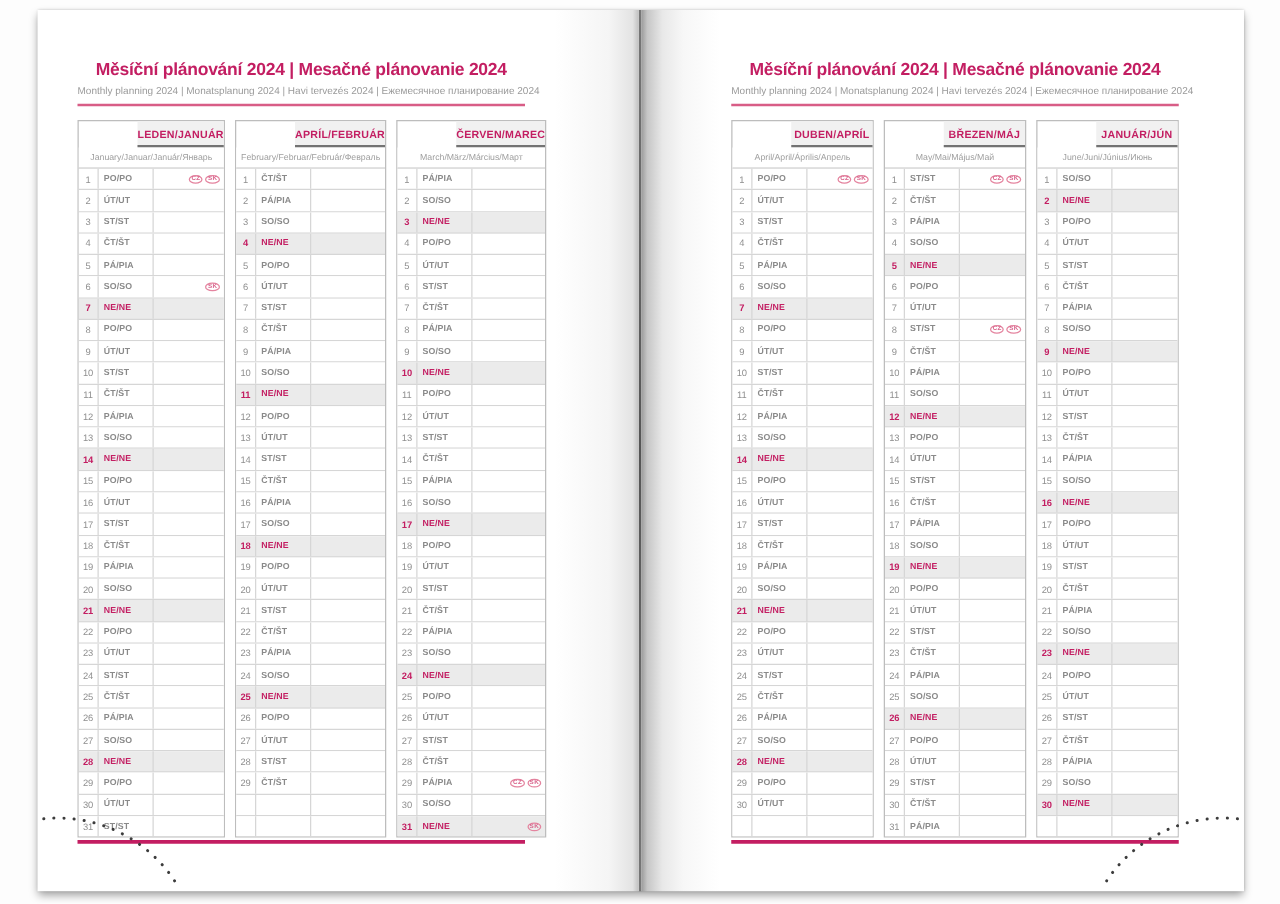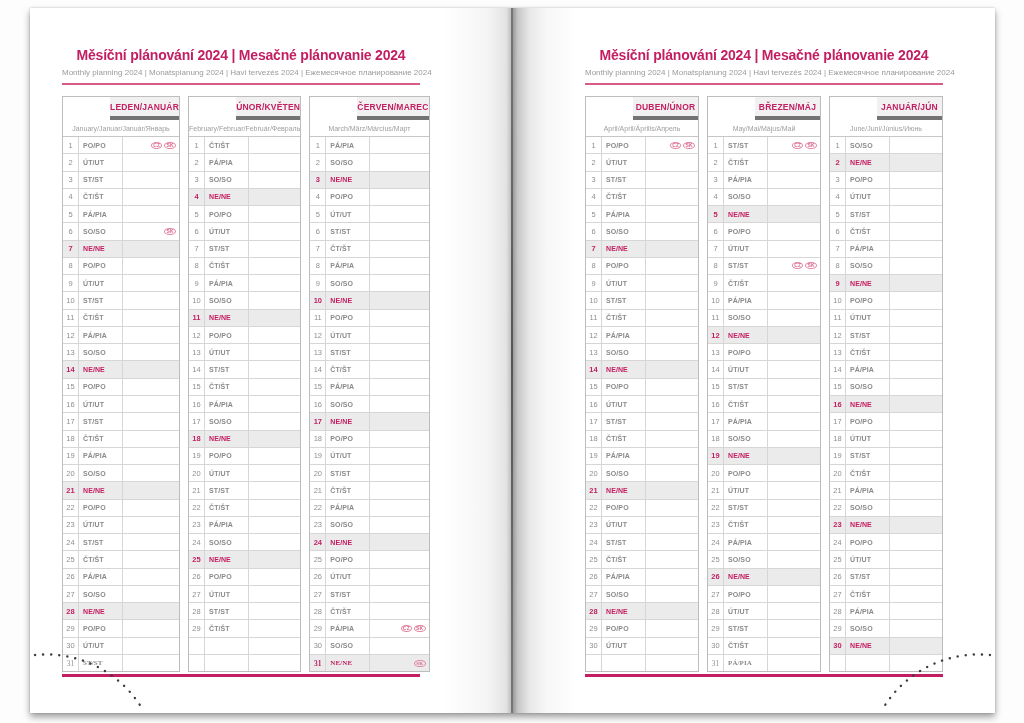--- a/index.html
+++ b/index.html
@@ -31,32 +31,32 @@
     text-align:center;font-size:14px;font-weight:bold;letter-spacing:-0.2px;
     color:#c31e62;line-height:18px;white-space:nowrap;
   }
   .subtitle{
     text-align:left;font-size:8px;color:#9a9a9a;margin-top:4px;white-space:nowrap;
   }
   .rule{height:2px;background:#d85d86;margin-top:6px;}
   .months{display:flex;gap:8px;margin-top:11px;}
   .month{flex:1;border:1px solid #bdbdbd;background:#fff;box-sizing:border-box;}
   .m-name{
-    height:19px;background:#f1f1f1;border-bottom:4px solid #737373;
+    height:19px;background:#f1f1f1;border-bottom:2px solid #737373;
     color:#c31e62;font-weight:bold;font-size:8.5px;letter-spacing:0.2px;
     display:flex;align-items:center;justify-content:center;margin-left:47px;
   }
   .m-langs{
     height:16px;border-bottom:1px solid #c6c6c6;background:#fff;
     color:#9e9e9e;font-size:7px;
     display:flex;align-items:center;justify-content:center;white-space:nowrap;
   }
   .m-grid{height:534px;display:flex;flex-direction:column;}
   .row{flex:1 1 0;display:flex;align-items:stretch;border-bottom:1px solid #d6d6d6;box-sizing:border-box;background:#fff;}
-  .row:last-child{border-bottom:none;font-family:Liberation Serif, serif;}
+  .row:last-child{border-bottom:none;}
   .row.sunday{background:#ebebeb;}
   .num{
     width:16px;border-right:1px solid #d6d6d6;box-sizing:border-box;
     display:flex;align-items:center;justify-content:center;
     font-size:7.5px;color:#8f8f8f;
   }
   .day{
     width:44px;border-right:1px solid #d6d6d6;box-sizing:border-box;
     display:flex;align-items:center;padding-left:4px;
     font-size:7px;font-weight:bold;color:#8a8a8a;letter-spacing:0.1px;
@@ -245,21 +245,21 @@
                 <span class="note"></span>
               </div>
               <div class="row">
                 <span class="num">31</span>
                 <span class="day">ST/ST</span>
                 <span class="note"></span>
               </div>
             </div>
           </div>
           <div class="month">
-            <div class="m-name">ÚNOR/KVĚTEN</div>
+            <div class="m-name">APRÍL/FEBRUÁR</div>
             <div class="m-langs">February/Februar/Február/Февраль</div>
             <div class="m-grid">
               <div class="row">
                 <span class="num">1</span>
                 <span class="day">ČT/ŠT</span>
                 <span class="note"></span>
               </div>
               <div class="row">
                 <span class="num">2</span>
                 <span class="day">PÁ/PIA</span>
@@ -588,21 +588,21 @@
 
   <div class="spine"></div>
 
   <div class="page page-right">
     <div class="content">
       <div class="title">Měsíční plánování 2024 | Mesačné plánovanie 2024</div>
       <div class="subtitle">Monthly planning 2024 | Monatsplanung 2024 | Havi tervezés 2024 | Ежемесячное планирование 2024</div>
       <div class="rule"></div>
       <div class="months">
           <div class="month">
-            <div class="m-name">DUBEN/ÚNOR</div>
+            <div class="m-name">DUBEN/APRÍL</div>
             <div class="m-langs">April/April/Április/Апрель</div>
             <div class="m-grid">
               <div class="row">
                 <span class="num">1</span>
                 <span class="day">PO/PO</span>
                 <span class="note">
                   <span class="badge">CZ</span>
                   <span class="badge">SK</span>
                 </span>
               </div>

